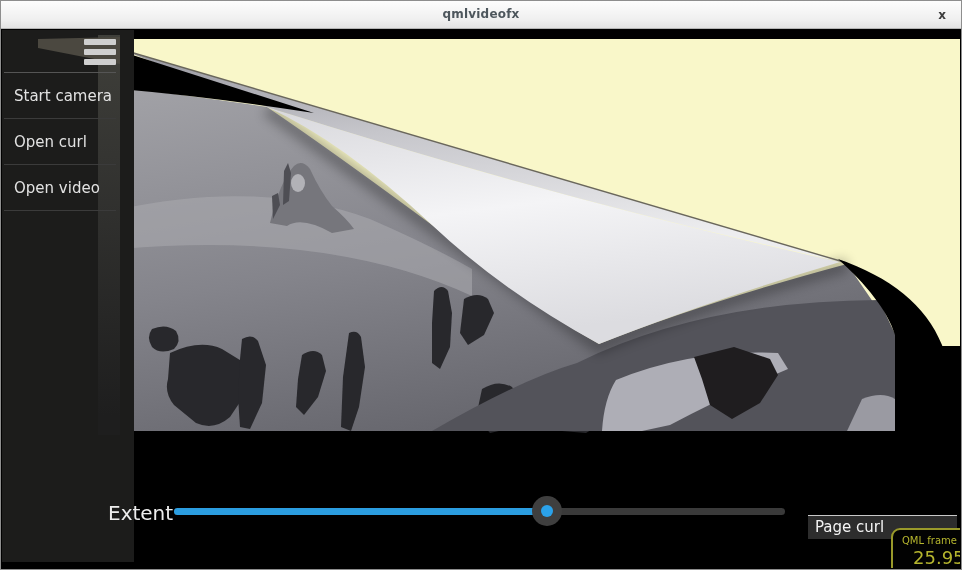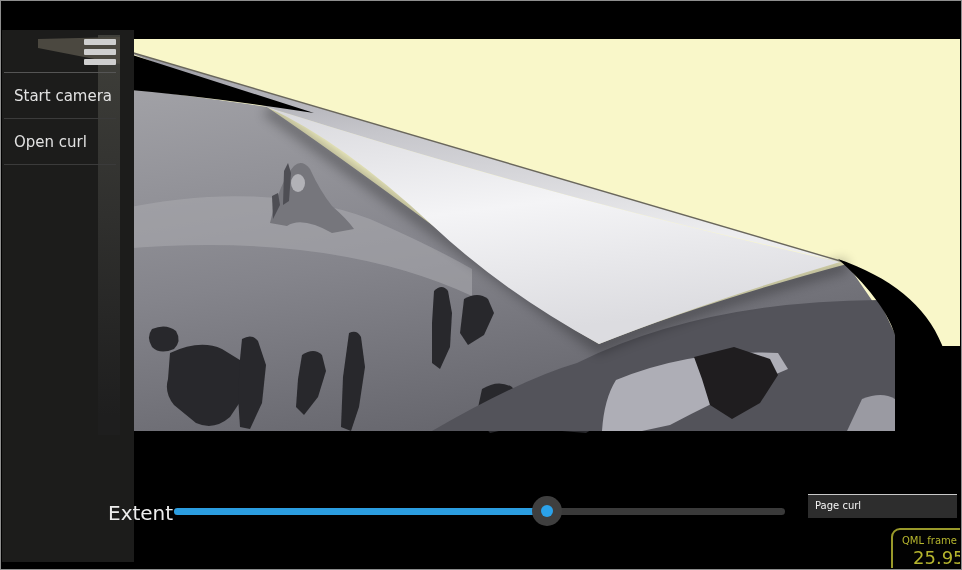--- a/index.html
+++ b/index.html
@@ -59,37 +59,41 @@
   }
   .slider .handle{
     position:absolute;top:0;width:30px;height:30px;border-radius:50%;background:#3f3f3f;
     cursor:pointer;
   }
   .slider .handle::after{
     content:"";position:absolute;left:9px;top:9px;width:12px;height:12px;border-radius:50%;
     background:#2ba2ea;
   }
   .effect-button{
-    position:absolute;left:806px;top:464px;width:149px;height:24px;
+    position:absolute;left:806px;top:485px;width:149px;height:24px;
     background:#2d2d2d;border-top:1px solid #c9c9c9;color:#f4f4f4;
-    font-size:10px;line-height:22px;padding-left:7px;cursor:pointer;z-index:5;
+    font-size:15px;line-height:22px;padding-left:7px;cursor:pointer;z-index:5;
   }
   .fps-badge{
     position:absolute;left:889px;top:498px;width:118px;height:74px;
     border:2px solid #99992a;border-radius:9px;background:#020202;
     padding:5px 6px 0 9px;z-index:5;
   }
   .fps-badge .fps-label{font-size:10px;color:#b5b52e;white-space:nowrap;}
   .fps-badge .fps-value{font-size:18px;color:#b5b52e;padding-left:11px;margin-top:1px;}
 </style>
 </head>
 <body>
 
 <div class="window">
 
+  <div class="titlebar">
+    <div class="title">qmlvideofx</div>
+    <div class="close">x</div>
+  </div>
 
   <div class="content">
 
     <svg class="scene" width="960" height="541" viewBox="0 29 960 541" xmlns="http://www.w3.org/2000/svg">
       <defs>
         <linearGradient id="gMount" x1="0" y1="0" x2="0.4" y2="1">
           <stop offset="0" stop-color="#a2a2a7"></stop>
           <stop offset="0.55" stop-color="#84848b"></stop>
           <stop offset="1" stop-color="#67676e"></stop>
         </linearGradient>
@@ -150,20 +154,21 @@
       <div class="edge-strip"></div>
       <div class="hamburger-bg"></div>
       <div class="hamburger">
         <span></span>
           <span></span>
           <span></span>
       </div>
       <div class="menu">
         <div class="menu-item">Start camera</div>
         <div class="menu-item">Open curl</div>
+        <div class="menu-item">Open video</div>
       </div>
     </div>
 
     <div class="extent-label">Extent</div>
     <div class="slider">
       <div class="track"></div>
       <div class="fill" id="slider-fill" style="width: 373px;"></div>
       <div class="handle" id="slider-handle" style="left: 358px;"></div>
     </div>
     <div class="effect-button">Page curl</div>

